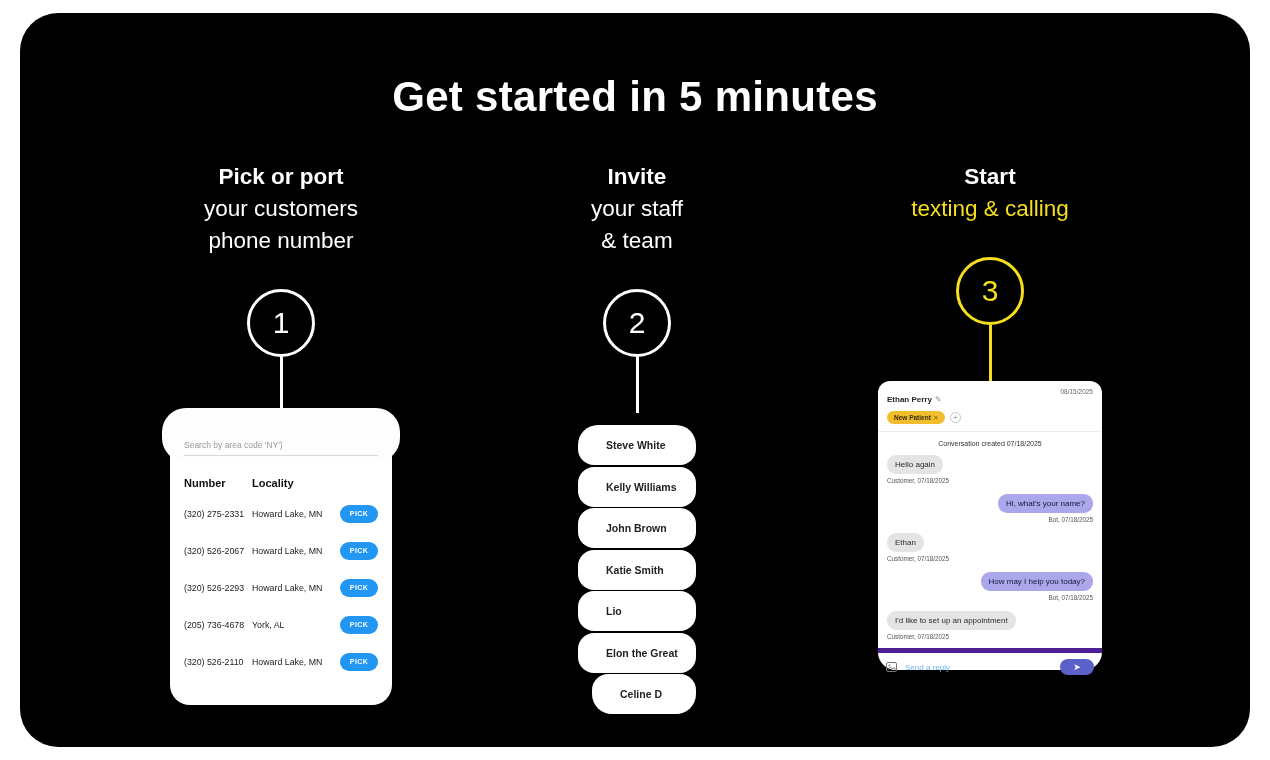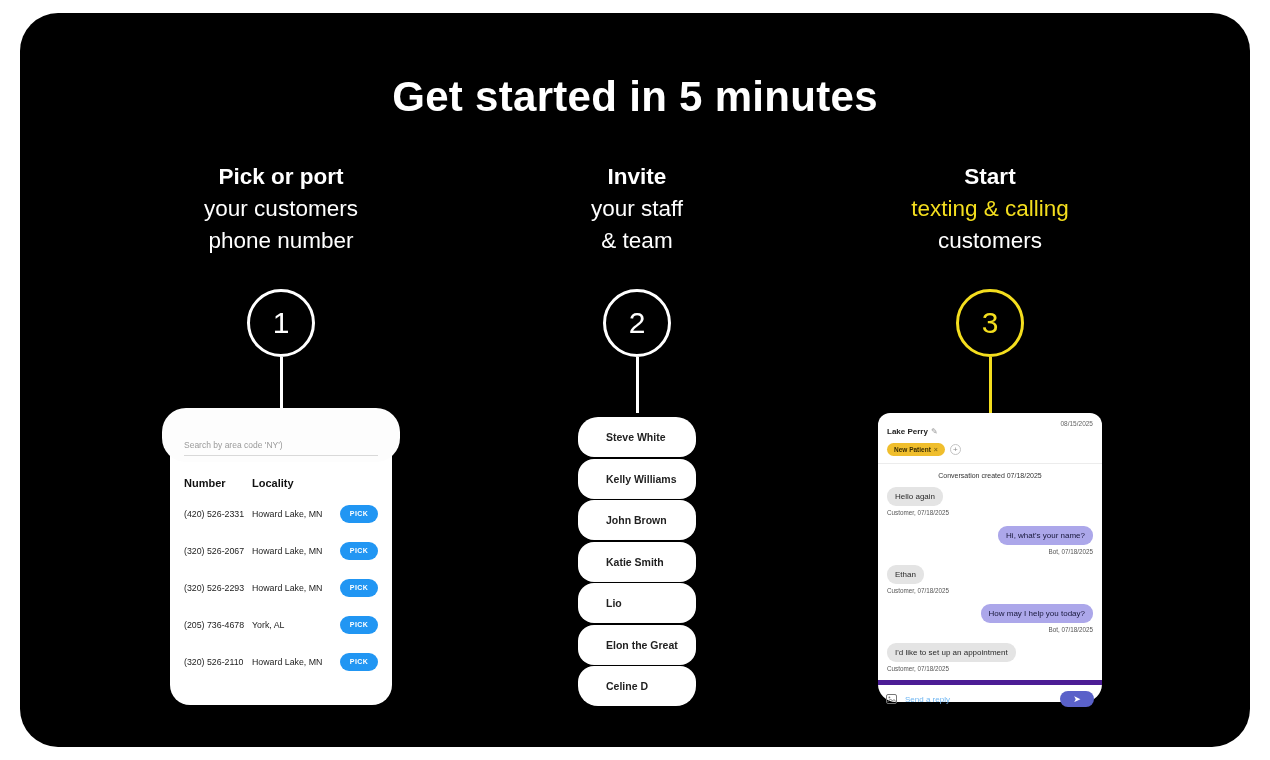--- a/index.html
+++ b/index.html
@@ -40,22 +40,22 @@
   .pr-num{width:68px;white-space:nowrap;}
   .pr-loc{flex:1;white-space:nowrap;}
   .pick-btn{border:none;background:#2196F3;color:#fff;font-weight:700;font-size:7px;letter-spacing:.4px;
           padding:0;width:38px;height:18px;border-radius:9px;font-family:inherit;cursor:pointer;}
 
   
   .team-stack{width:118px;display:flex;flex-direction:column;}
   .team-pill{background:#fff;border-radius:16px;height:40px;margin-top:1.5px;display:flex;align-items:center;
           padding-left:28px;font-size:10.5px;font-weight:600;color:#222;box-shadow:0 3px 5px rgba(0,0,0,.4);
           border:none;font-family:inherit;cursor:pointer;text-align:left;}
-  .team-pill:first-child{margin-top:4px;border-top-left-radius:20px;border-top-right-radius:20px;}
-  .team-pill:last-child{border-bottom-left-radius:20px;border-bottom-right-radius:20px;}
+  .team-pill:first-child{margin-top:12px;border-top-left-radius:20px;border-top-right-radius:20px;}
+  .team-pill:last-child{border-bottom-left-radius:20px;border-bottom-right-radius:20px;margin-left:14px;}
 
   
   .chat-card{width:224px;height:289px;border-radius:12px 12px 18px 18px;display:flex;flex-direction:column;}
   .chat-header{display:flex;justify-content:space-between;align-items:flex-start;padding:7px 9px 0;}
   .chat-name{font-weight:700;font-size:8px;color:#222;}
   .pencil-icon{color:#999;font-size:8px;margin-left:3px;cursor:pointer;}
   .chat-date{font-size:6.5px;color:#666;}
   .tag-row{display:flex;align-items:center;gap:5px;padding:5px 9px 7px;border-bottom:1px solid #ececec;}
   .tag-pill{background:#F0BE2C;border-radius:8px;font-size:6.5px;font-weight:700;color:#3a2c00;
           padding:3px 7px;display:flex;align-items:center;gap:3px;cursor:pointer;}
@@ -96,21 +96,21 @@
       </div>
       <div class="stem"></div>
 
       <div class="card picker-card">
         <input class="picker-search" type="text" placeholder="Search by area code 'NY')" style="">
         <div class="picker-cols">
           <span class="pc-number">Number</span>
           <span class="pc-loc">Locality</span>
         </div>
         <div class="picker-row">
-          <span class="pr-num">(420) 526-2331</span>
+          <span class="pr-num">(320) 275-2331</span>
           <span class="pr-loc">Howard Lake, MN</span>
           <button class="pick-btn">PICK</button>
         </div>
         <div class="picker-row">
           <span class="pr-num">(320) 526-2067</span>
           <span class="pr-loc">Howard Lake, MN</span>
           <button class="pick-btn">PICK</button>
         </div>
         <div class="picker-row">
           <span class="pr-num">(320) 526-2293</span>
@@ -149,31 +149,30 @@
         <button class="team-pill">Lio</button>
         <button class="team-pill">Elon the Great</button>
         <button class="team-pill">Celine D</button>
       </div>
     </section>
 
     <section class="col col3">
       <div class="heading">
         <div class="h-bold">Start</div>
         <div class="h-accent">texting &amp; calling</div>
-        <div>customers</div>
       </div>
       <div class="circle">
         <span>3</span>
       </div>
       <div class="stem"></div>
 
       <div class="card chat-card">
         <div class="chat-header">
           <span>
-            <span class="chat-name">Lake Perry</span><span class="pencil-icon">✎</span>
+            <span class="chat-name">Ethan Perry</span><span class="pencil-icon">✎</span>
           </span>
           <span class="chat-date">08/15/2025</span>
         </div>
         <div class="tag-row">
           <span class="tag-pill">
             <span>New Patient</span>
             <span class="tag-x">×</span>
           </span>
           <button class="add-tag">+</button>
         </div>

